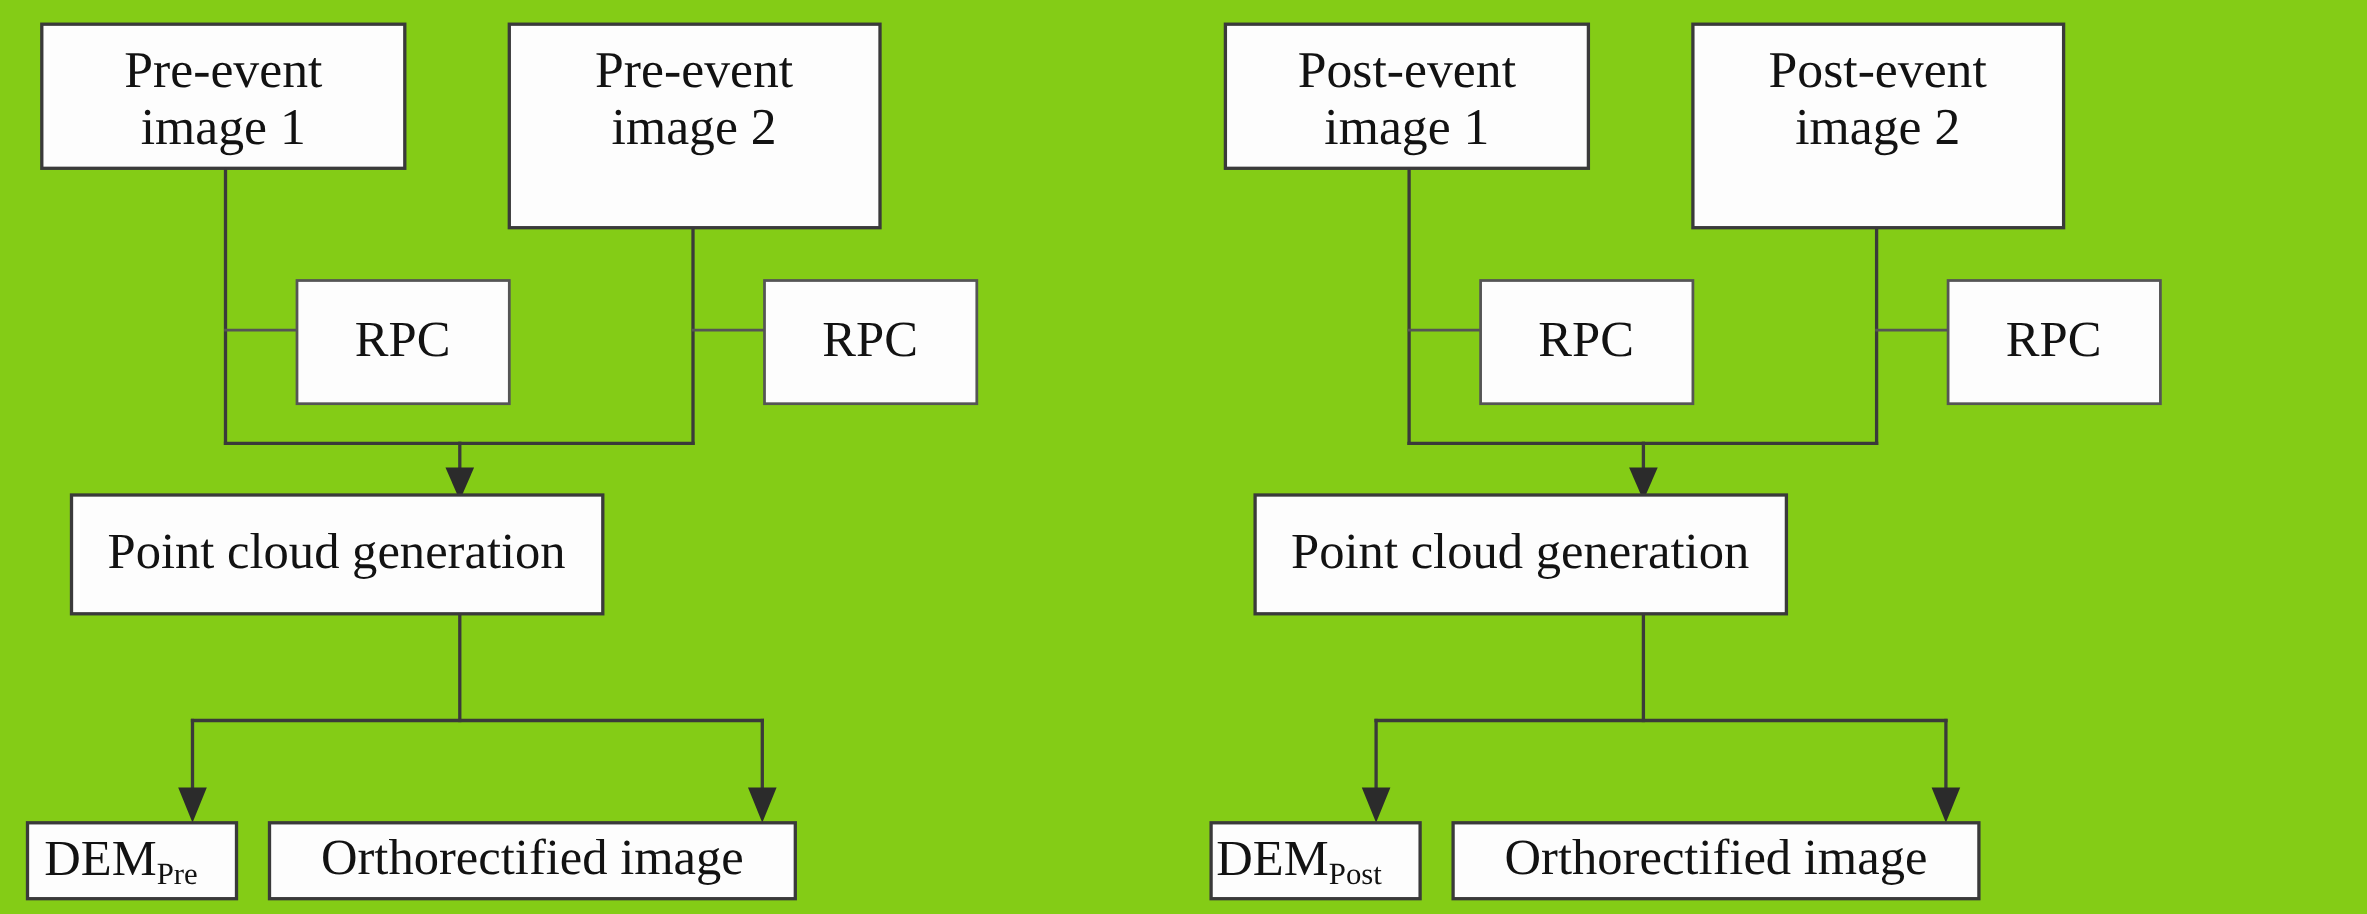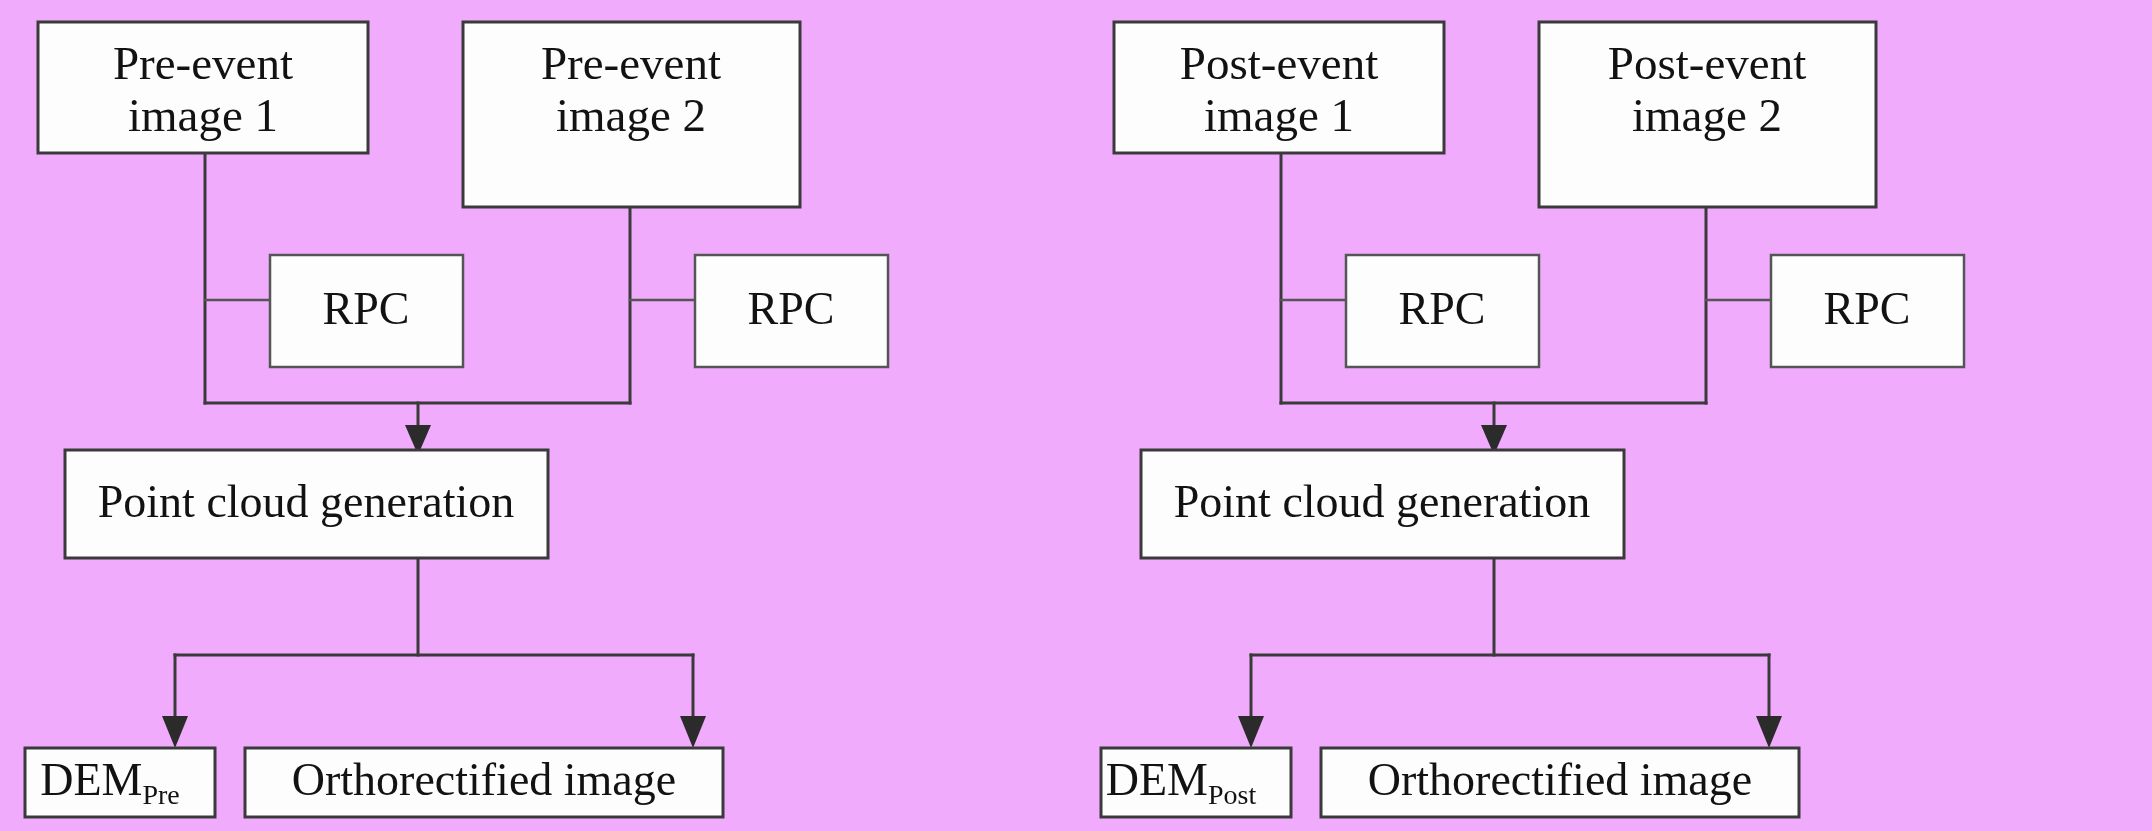--- a/index.html
+++ b/index.html
@@ -10,21 +10,21 @@
   body {
     width: 2152px;
     height: 831px;
     font-family: "Liberation Serif", "DejaVu Serif", serif;
     overflow: hidden;
   }
   #canvas {
     position: relative;
     width: 2152px;
     height: 831px;
-    background: #f0abfc;
+    background: #84cc16;
   }
   svg.flow {
     position: absolute;
     left: 0;
     top: 0;
     width: 2152px;
     height: 831px;
     display: block;
   }
   .node-rect {

